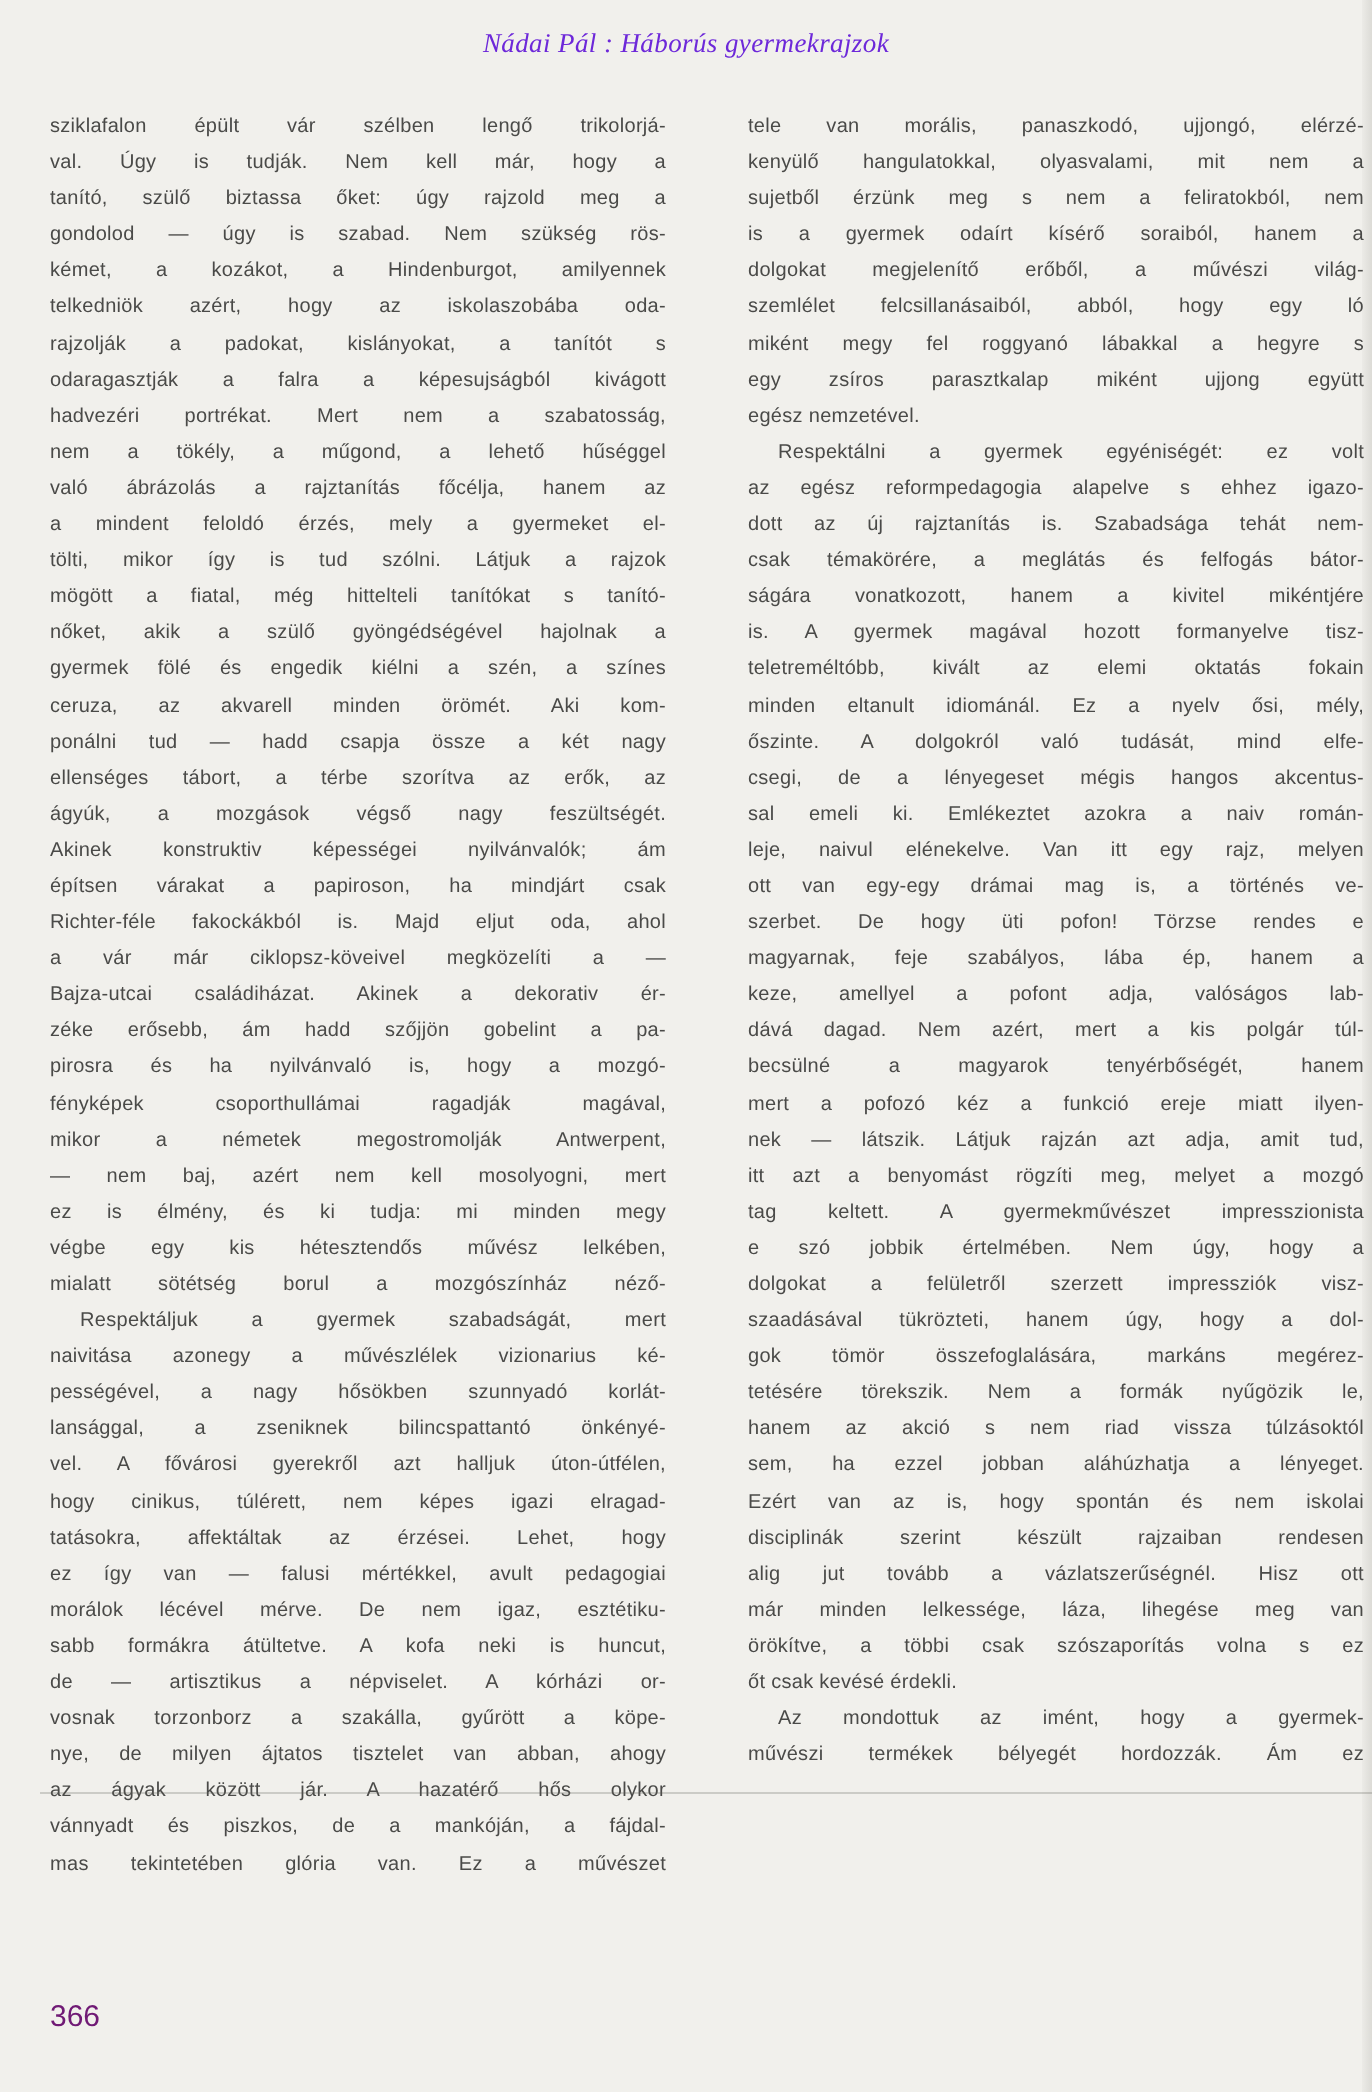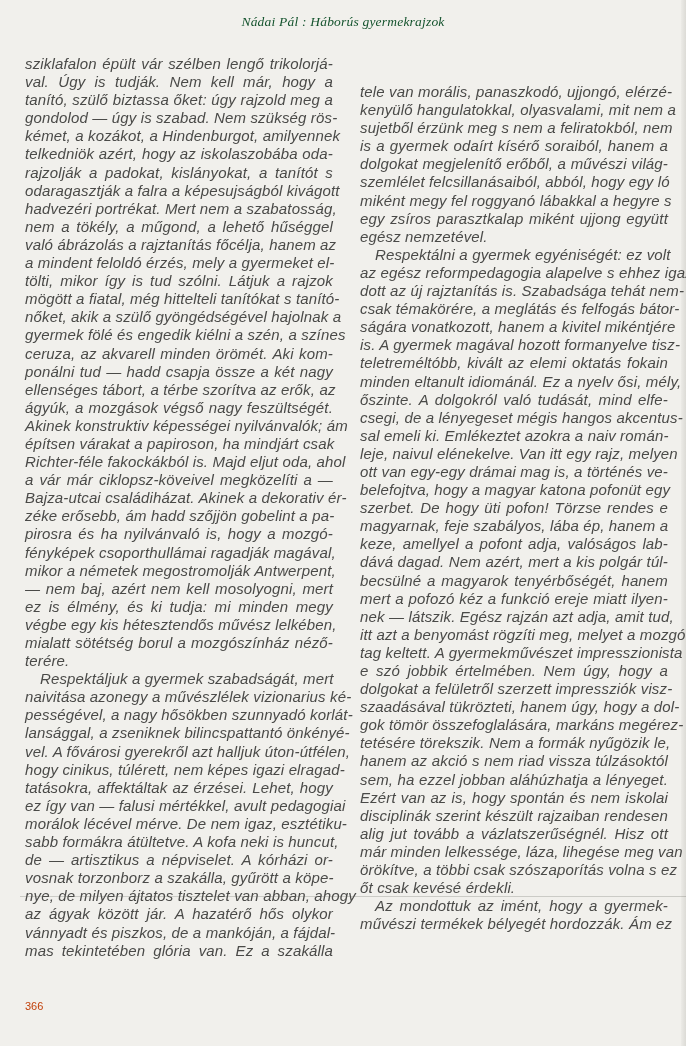--- a/index.html
+++ b/index.html
@@ -20,53 +20,52 @@
     }
     .running-head {
       position: absolute;
       top: 14px;
       left: 0;
       width: 686px;
       text-align: center;
       font-family: "Liberation Serif", "DejaVu Serif", serif;
       font-style: italic;
       font-size: 13.5px;
-      color: #14532d;
+      color: #6d28d9;
       letter-spacing: 0.2px;
     }
     .column {
       position: absolute;
       top: 55px;
       width: 308px;
-      font-size: 15px;
+      font-size: 10px;
       line-height: 18.1px;
       letter-spacing: 0.15px;
-      font-style: italic;
     }
     .col-left { left: 25px; }
-    .col-right { left: 360px; margin-top: 28px; }
+    .col-right { left: 374px; }
     .line {
       display: block;
       white-space: nowrap;
       text-align: justify;
       text-align-last: justify;
       height: 18.1px;
     }
     .line.last {
       text-align-last: left;
     }
     .line.indent {
       padding-left: 15px;
     }
     .page-number {
       position: absolute;
       left: 25px;
       top: 1000px;
-      font-size: 11px;
-      color: #c2410c;
+      font-size: 15px;
+      color: #701a75;
     }
     .scan-line {
       position: absolute;
       left: 20px;
       top: 896px;
       width: 666px;
       height: 1px;
       background: rgba(90, 90, 85, 0.25);
     }
   </style>
@@ -104,37 +103,36 @@
     <span class="line">a vár már ciklopsz-köveivel megközelíti a —</span>
     <span class="line">Bajza-utcai családiházat. Akinek a dekorativ ér-</span>
     <span class="line">zéke erősebb, ám hadd szőjjön gobelint a pa-</span>
     <span class="line">pirosra és ha nyilvánvaló is, hogy a mozgó-</span>
     <span class="line">fényképek csoporthullámai ragadják magával,</span>
     <span class="line">mikor a németek megostromolják Antwerpent,</span>
     <span class="line">— nem baj, azért nem kell mosolyogni, mert</span>
     <span class="line">ez is élmény, és ki tudja: mi minden megy</span>
     <span class="line">végbe egy kis hétesztendős művész lelkében,</span>
     <span class="line">mialatt sötétség borul a mozgószínház néző-</span>
-    <span class="line last">terére.</span>
     <span class="line indent">Respektáljuk a gyermek szabadságát, mert</span>
     <span class="line">naivitása azonegy a művészlélek vizionarius ké-</span>
     <span class="line">pességével, a nagy hősökben szunnyadó korlát-</span>
     <span class="line">lansággal, a zseniknek bilincspattantó önkényé-</span>
     <span class="line">vel. A fővárosi gyerekről azt halljuk úton-útfélen,</span>
     <span class="line">hogy cinikus, túlérett, nem képes igazi elragad-</span>
     <span class="line">tatásokra, affektáltak az érzései. Lehet, hogy</span>
     <span class="line">ez így van — falusi mértékkel, avult pedagogiai</span>
     <span class="line">morálok lécével mérve. De nem igaz, esztétiku-</span>
     <span class="line">sabb formákra átültetve. A kofa neki is huncut,</span>
     <span class="line">de — artisztikus a népviselet. A kórházi or-</span>
     <span class="line">vosnak torzonborz a szakálla, gyűrött a köpe-</span>
     <span class="line">nye, de milyen ájtatos tisztelet van abban, ahogy</span>
     <span class="line">az ágyak között jár. A hazatérő hős olykor</span>
     <span class="line">vánnyadt és piszkos, de a mankóján, a fájdal-</span>
-    <span class="line">mas tekintetében glória van. Ez a szakálla</span>
+    <span class="line">mas tekintetében glória van. Ez a művészet</span>
   </div>
 <div class="column col-right">
     <span class="line">tele van morális, panaszkodó, ujjongó, elérzé-</span>
     <span class="line">kenyülő hangulatokkal, olyasvalami, mit nem a</span>
     <span class="line">sujetből érzünk meg s nem a feliratokból, nem</span>
     <span class="line">is a gyermek odaírt kísérő soraiból, hanem a</span>
     <span class="line">dolgokat megjelenítő erőből, a művészi világ-</span>
     <span class="line">szemlélet felcsillanásaiból, abból, hogy egy ló</span>
     <span class="line">miként megy fel roggyanó lábakkal a hegyre s</span>
     <span class="line">egy zsíros parasztkalap miként ujjong együtt</span>
@@ -145,28 +143,27 @@
     <span class="line">csak témakörére, a meglátás és felfogás bátor-</span>
     <span class="line">ságára vonatkozott, hanem a kivitel mikéntjére</span>
     <span class="line">is. A gyermek magával hozott formanyelve tisz-</span>
     <span class="line">teletreméltóbb, kivált az elemi oktatás fokain</span>
     <span class="line">minden eltanult idiománál. Ez a nyelv ősi, mély,</span>
     <span class="line">őszinte. A dolgokról való tudását, mind elfe-</span>
     <span class="line">csegi, de a lényegeset mégis hangos akcentus-</span>
     <span class="line">sal emeli ki. Emlékeztet azokra a naiv román-</span>
     <span class="line">leje, naivul elénekelve. Van itt egy rajz, melyen</span>
     <span class="line">ott van egy-egy drámai mag is, a történés ve-</span>
-    <span class="line">belefojtva, hogy a magyar katona pofonüt egy</span>
     <span class="line">szerbet. De hogy üti pofon! Törzse rendes e</span>
     <span class="line">magyarnak, feje szabályos, lába ép, hanem a</span>
     <span class="line">keze, amellyel a pofont adja, valóságos lab-</span>
     <span class="line">dává dagad. Nem azért, mert a kis polgár túl-</span>
     <span class="line">becsülné a magyarok tenyérbőségét, hanem</span>
     <span class="line">mert a pofozó kéz a funkció ereje miatt ilyen-</span>
-    <span class="line">nek — látszik. Egész rajzán azt adja, amit tud,</span>
+    <span class="line">nek — látszik. Látjuk rajzán azt adja, amit tud,</span>
     <span class="line">itt azt a benyomást rögzíti meg, melyet a mozgó</span>
     <span class="line">tag keltett. A gyermekművészet impresszionista</span>
     <span class="line">e szó jobbik értelmében. Nem úgy, hogy a</span>
     <span class="line">dolgokat a felületről szerzett impressziók visz-</span>
     <span class="line">szaadásával tükrözteti, hanem úgy, hogy a dol-</span>
     <span class="line">gok tömör összefoglalására, markáns megérez-</span>
     <span class="line">tetésére törekszik. Nem a formák nyűgözik le,</span>
     <span class="line">hanem az akció s nem riad vissza túlzásoktól</span>
     <span class="line">sem, ha ezzel jobban aláhúzhatja a lényeget.</span>
     <span class="line">Ezért van az is, hogy spontán és nem iskolai</span>

